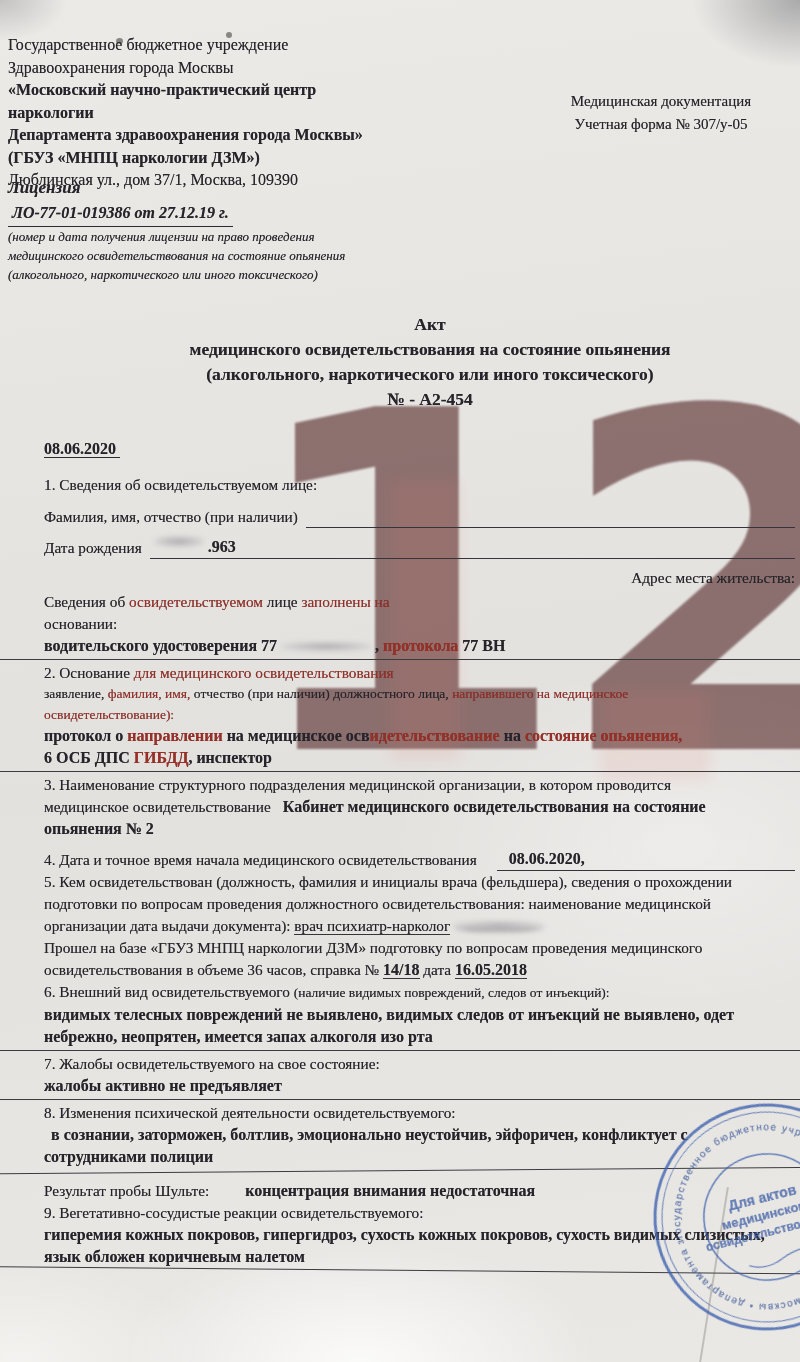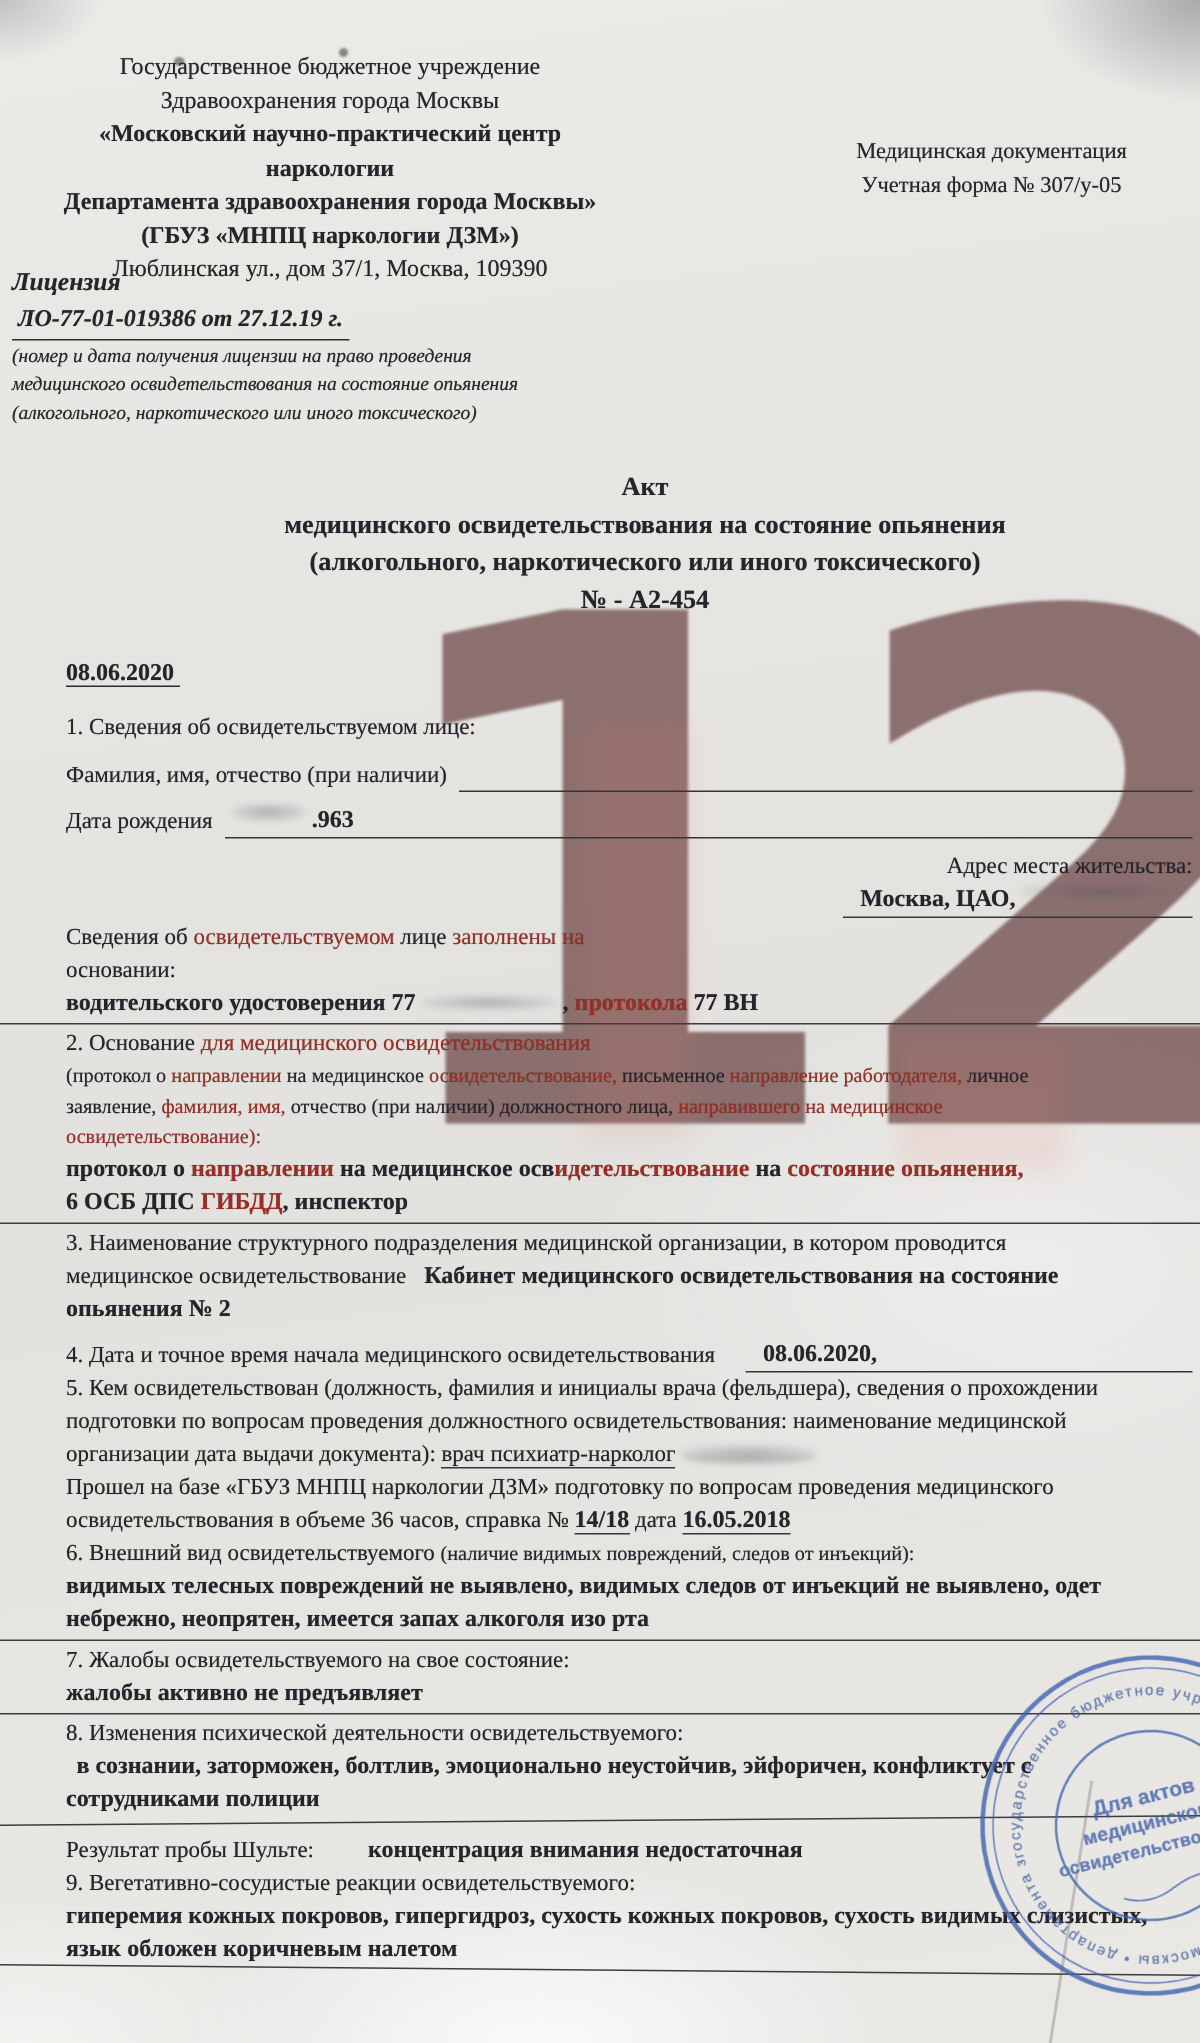--- a/index.html
+++ b/index.html
@@ -12,21 +12,21 @@
       radial-gradient(260px 150px at 2% 100%, rgba(252,252,250,.55), rgba(255,255,255,0) 70%),
       radial-gradient(420px 260px at 85% 62%, rgba(255,255,255,.35), rgba(255,255,255,0) 70%),
       linear-gradient(173deg,#eceae7 0%,#e7e5e2 30%,#e3e1de 55%,#e7e5e2 78%,#eae8e5 100%);
   }
   .ink{text-shadow:0 0 .5px rgba(20,20,25,.5);}
   .b{font-weight:bold;font-size:16px;}
   .r{color:#9b2d24;margin-top:28px;}
   .u{border-bottom:1.4px solid #34343a;text-align:right;}
   .sm{font-size:13.5px;}
   
-  .org{position:absolute;left:8px;top:34px;width:424px;text-align:center;font-size:16px;line-height:22.5px;z-index:2;}
+  .org{position:absolute;left:8px;top:34px;width:424px;font-size:16px;line-height:22.5px;z-index:2;}
   .org .bold{font-weight:bold;}
   .docinfo{position:absolute;right:8px;top:90px;width:262px;text-align:center;font-size:15px;line-height:23px;z-index:2;}
   .license{position:absolute;left:8px;top:176px;width:424px;z-index:2;font-style:italic;}
   .lic-title{font-weight:bold;font-size:17px;line-height:24px;}
   .lic-num{font-weight:bold;font-size:16px;line-height:25px;display:inline-block;border-bottom:1.6px solid #2c2c30;padding:0 4px 1px;}
   .lic-note{font-size:13px;line-height:19px;}
   .title{position:absolute;left:70px;right:10px;top:312px;text-align:center;font-weight:bold;font-size:17.5px;line-height:25px;z-index:2;}
   
   .content{position:absolute;left:44px;right:5px;top:438px;font-size:15.3px;line-height:22px;z-index:2;}
   .content p{margin:0;white-space:nowrap;}
@@ -109,33 +109,27 @@
       </p>
     <p class="row mb8">
         <span>Дата рождения</span>
         <span class="fill">
           <span class="smudge w50"></span>
           <span class="b">.963</span>
         </span>
       </p>
     <p class="row mb2">
         <span>Адрес места жительства:</span>
-        <span class="fill">
-          <span class="gap12"></span>
-          <span class="b">Москва, ЦАО,</span>
-          <span class="smudge w110"></span>
-        </span>
       </p>
     <p><span>Сведения об </span><span class="r">освидетельствуемом</span><span> лице </span><span class="r">заполнены на</span></p>
     <p>основании:</p>
     <p><span class="b">водительского удостоверения 77</span><span class="smudge w90"></span><span class="b">, </span><span class="b r">протокола</span><span class="b"> 77 ВН</span></p>
     <div class="hr"></div>
 
     <p><span>2. Основание </span><span class="r">для медицинского освидетельствования</span></p>
-    <p class="notes"><span>(протокол о </span><span class="r">направлении</span><span> на медицинское </span><span class="r">освидетельствование,</span><span> письменное </span><span class="r">направление работодателя,</span><span> личное</span></p>
     <p class="notes"><span>заявление, </span><span class="r">фамилия, имя,</span><span> отчество (при наличии) должностного лица, </span><span class="r">направившего на медицинское</span></p>
     <p class="notes r">освидетельствование):</p>
     <p><span class="b">протокол о </span><span class="b r">направлении</span><span class="b"> на медицинское осв</span><span class="b r">идетельствование</span><span class="b"> на </span><span class="b r">состояние опьянения,</span></p>
     <p><span class="b">6 ОСБ ДПС </span><span class="b r">ГИБДД</span><span class="b">, инспектор</span></p>
     <div class="hr"></div>
 
     <p>3. Наименование структурного подразделения медицинской организации, в котором проводится</p>
     <p><span>медицинское освидетельствование</span><span class="gap12"></span><span class="b">Кабинет медицинского освидетельствования на состояние</span></p>
     <p class="b mb8">опьянения № 2</p>
 

